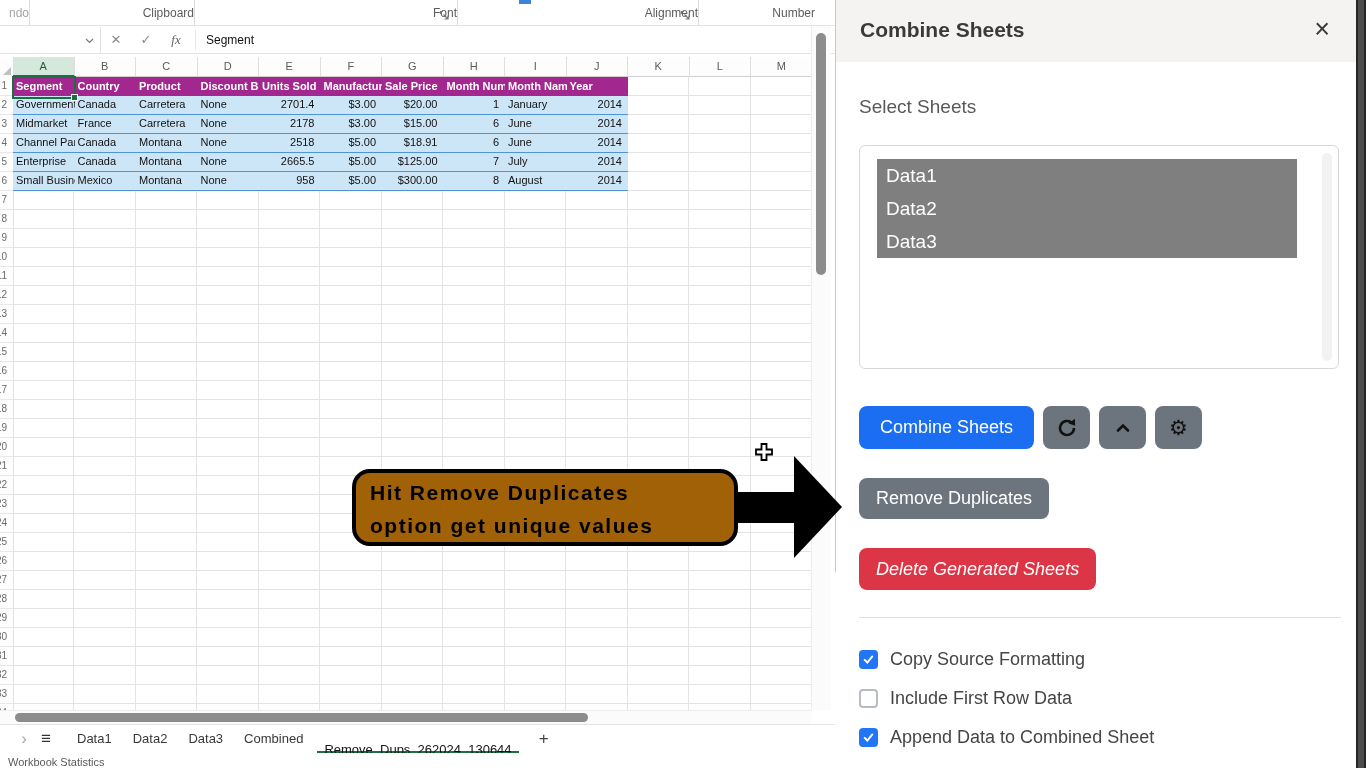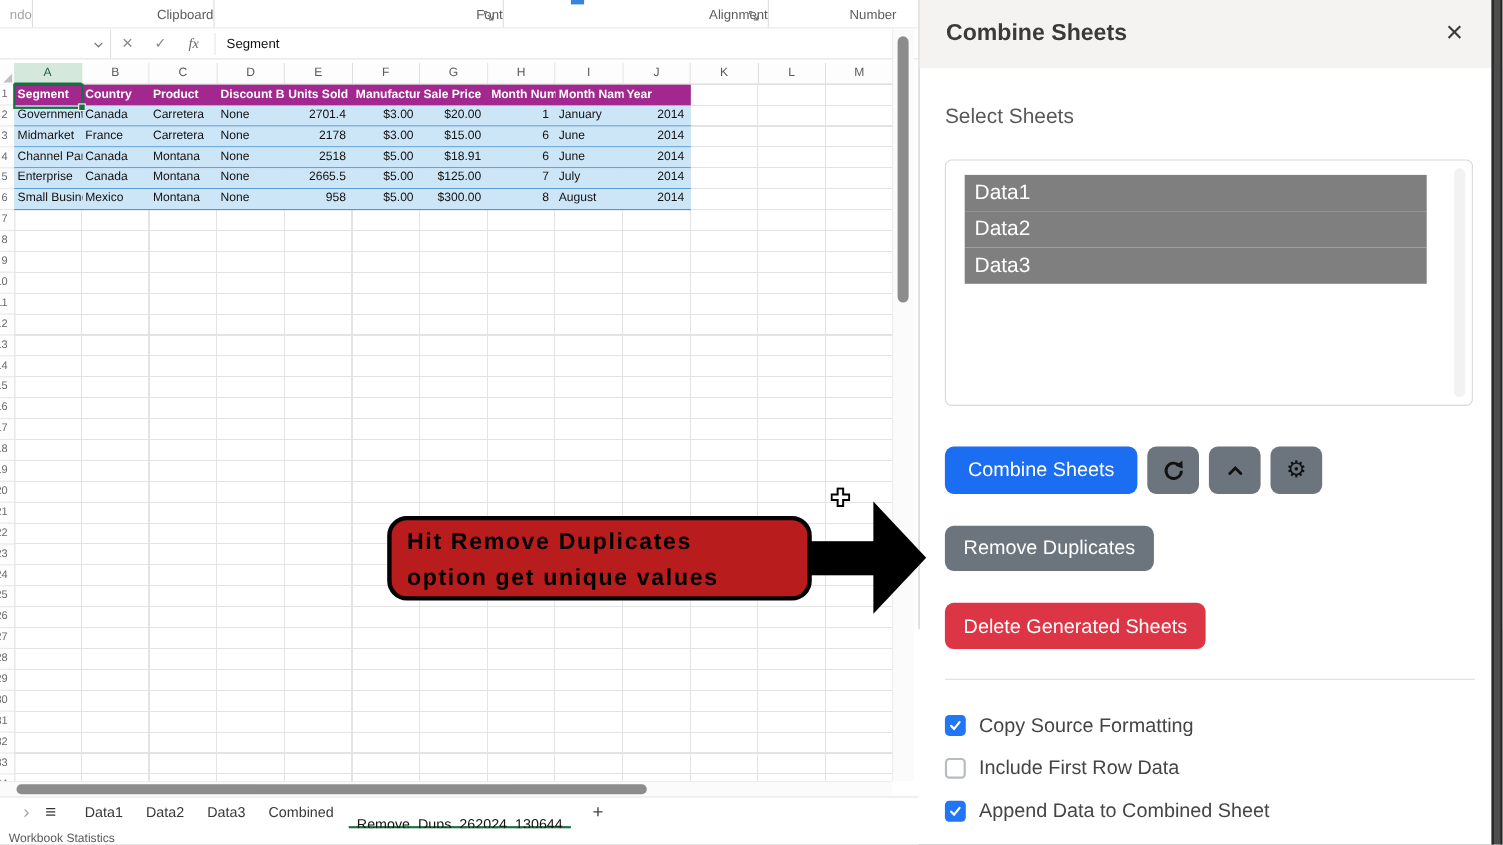--- a/index.html
+++ b/index.html
@@ -69,21 +69,21 @@
   #tabnav{width:20px;margin-left:14px;font-size:17px;color:#a8a8a8;line-height:27px;text-align:center;}
   #tabmenu{width:24px;font-size:17px;color:#333;line-height:27px;text-align:center;margin-right:12px;}
   .stab{margin-right:7px;padding:0 7px;font-size:13px;color:#383838;line-height:27px;box-sizing:border-box;}
   .stab.active{color:#151515;border-bottom:3px solid var(--tab-active-green);line-height:24px;margin-top:13px;}
   #tabadd{width:24px;font-size:17px;color:#444;line-height:27px;text-align:center;margin-left:6px;}
   
   #statusbar{position:absolute;left:0;top:753px;width:835px;height:15px;background:#fff;}
   #statusbar span{position:absolute;left:8px;top:3px;font-size:11px;color:#5a5a5a;}
   
   #callout{position:absolute;left:352px;top:469px;width:386px;height:77px;box-sizing:border-box;
-      background:#b91c1c;border:4px solid #000;border-radius:18px;padding:3px 14px;z-index:30;}
+      background:#a16207;border:4px solid #000;border-radius:18px;padding:3px 14px;z-index:30;}
   #callout div{font-size:21px;font-weight:800;letter-spacing:1.5px;color:#000;line-height:33px;white-space:nowrap;}
   #arrow{position:absolute;left:736px;top:454px;z-index:40;}
   
   #panel{position:absolute;left:835px;top:0;width:531px;height:572px;background:#fff;
       border-left:1px solid #c9c9c9;box-sizing:border-box;}
   .phead{position:absolute;left:0;top:0;right:0;height:62px;background:#f4f3f1;}
   .ptitle{position:absolute;left:24px;top:18px;font-size:21px;font-weight:bold;color:#3a3a3a;}
   .pclose{position:absolute;right:36px;top:14px;font-size:27px;font-weight:300;color:#3a3a3a;line-height:30px;}
   .plabel{position:absolute;left:23px;top:96px;font-size:19px;color:#595959;}
   .plist{position:absolute;left:23px;top:145px;width:480px;height:224px;box-sizing:border-box;
@@ -92,21 +92,21 @@
   .plitem{height:33px;background:var(--list-selection-gray);color:#fff;font-size:19px;
       line-height:33px;padding-left:9px;}
   .plist-scroll{position:absolute;right:6px;top:7px;bottom:7px;width:10px;background:#f2f2f2;border-radius:5px;}
   .btnrow{position:absolute;left:23px;top:406px;display:flex;gap:9px;}
   .btn{border:none;border-radius:8px;font-family:inherit;font-size:18px;color:#fff;cursor:pointer;}
   .btn.primary{width:175px;height:43px;background:var(--primary-blue);}
   .iconbtn{width:47px;height:43px;border:none;border-radius:8px;background:var(--secondary-gray);
       display:flex;align-items:center;justify-content:center;cursor:pointer;}
   .iconbtn .gear{font-size:21px;color:#111;line-height:21px;}
   .btn.secondary{position:absolute;left:23px;top:478px;height:41px;padding:0 17px;background:var(--secondary-gray);}
-  .btn.danger{position:absolute;left:23px;top:548px;height:42px;padding:0 17px;background:var(--danger-red);}
+  .btn.danger{position:absolute;left:23px;top:548px;height:42px;padding:0 17px;background:var(--danger-red);font-style:italic;}
   .pdivider{position:absolute;left:23px;top:617px;width:482px;height:1px;background:#dcdcdc;}
   #checks{position:absolute;left:23px;top:646px;}
   .chkrow{display:flex;align-items:center;height:26px;margin-bottom:13px;}
   .chkbox{width:19px;height:19px;box-sizing:border-box;border-radius:4px;margin-right:12px;
       display:flex;align-items:center;justify-content:center;}
   .chkbox.off{border:2px solid #b6bcc2;background:#fff;}
   .chkbox.on{background:var(--checkbox-blue);}
   .chklabel{font-size:18px;color:#454545;}
   .pscroll{position:absolute;right:0;top:0;width:10px;height:768px;background:#4d4d4d;
       border-left:2px solid #262626;border-right:2px solid #262626;box-sizing:border-box;}

